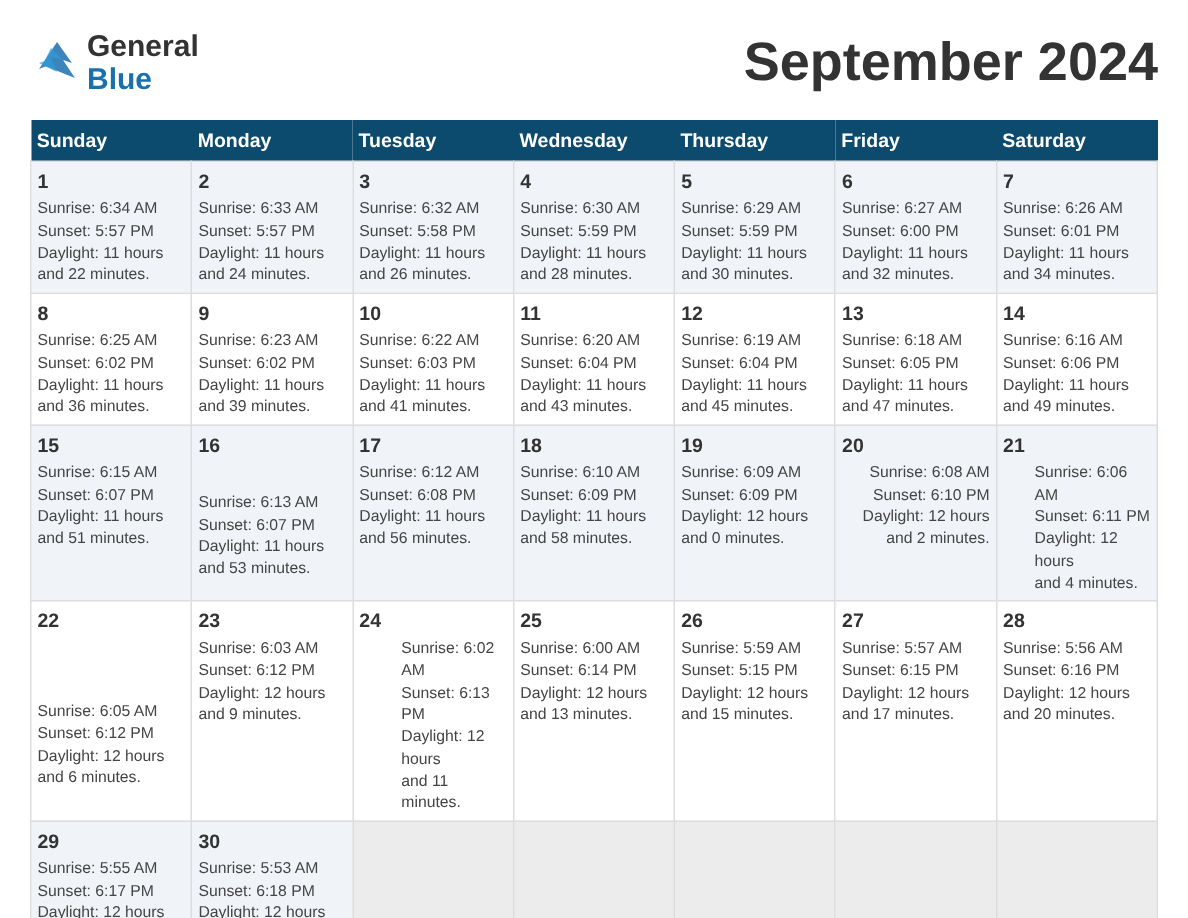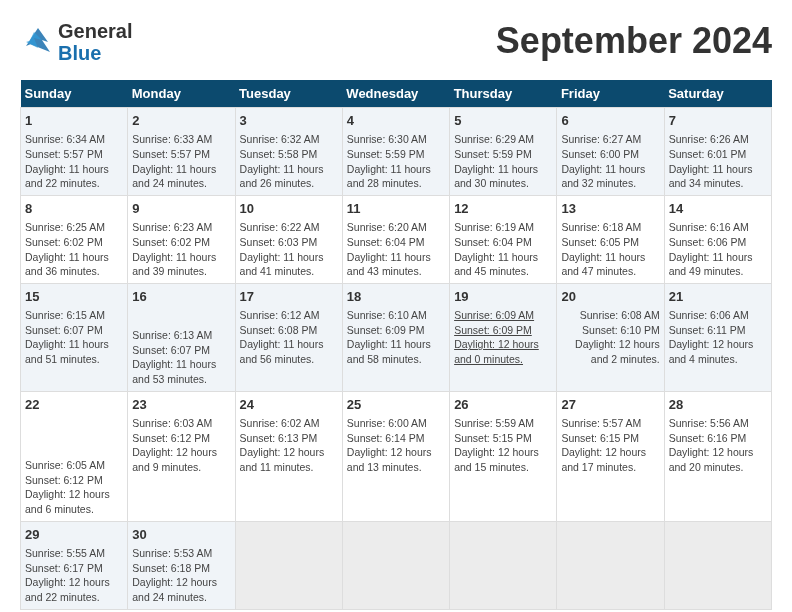--- a/index.html
+++ b/index.html
@@ -243,35 +243,35 @@
         </td>
         <td>
           <span class="day-num">18</span>
           <div class="day-info" style="white-space: pre-line;">Sunrise: 6:10 AM
 Sunset: 6:09 PM
 Daylight: 11 hours
 and 58 minutes.</div>
         </td>
         <td>
           <span class="day-num">19</span>
-          <div class="day-info" style="white-space: pre-line; text-decoration: underline;">Sunrise: 6:09 AM
+          <div class="day-info" style="white-space: pre-line;">Sunrise: 6:09 AM
 Sunset: 6:09 PM
 Daylight: 12 hours
 and 0 minutes.</div>
         </td>
         <td>
           <span class="day-num">20</span>
           <div class="day-info" style="white-space: pre-line; text-align: right;">Sunrise: 6:08 AM
 Sunset: 6:10 PM
 Daylight: 12 hours
 and 2 minutes.</div>
         </td>
         <td>
           <span class="day-num">21</span>
-          <div class="day-info" style="white-space: pre-line;">Sunrise: 6:06 AM
+          <div class="day-info" style="white-space: pre-line; margin-left: 21px;">Sunrise: 6:06 AM
 Sunset: 6:11 PM
 Daylight: 12 hours
 and 4 minutes.</div>
         </td>
       </tr>
       <tr>
         <td>
           <span class="day-num">22</span>
           <div class="day-info" style="white-space: pre-line; margin-top: 44px;">Sunrise: 6:05 AM
 Sunset: 6:12 PM
@@ -280,21 +280,21 @@
         </td>
         <td>
           <span class="day-num">23</span>
           <div class="day-info" style="white-space: pre-line;">Sunrise: 6:03 AM
 Sunset: 6:12 PM
 Daylight: 12 hours
 and 9 minutes.</div>
         </td>
         <td>
           <span class="day-num">24</span>
-          <div class="day-info" style="white-space: pre-line;">Sunrise: 6:02 AM
+          <div class="day-info" style="white-space: pre-line; margin-left: 28px;">Sunrise: 6:02 AM
 Sunset: 6:13 PM
 Daylight: 12 hours
 and 11 minutes.</div>
         </td>
         <td>
           <span class="day-num">25</span>
           <div class="day-info" style="white-space: pre-line;">Sunrise: 6:00 AM
 Sunset: 6:14 PM
 Daylight: 12 hours
 and 13 minutes.</div>

